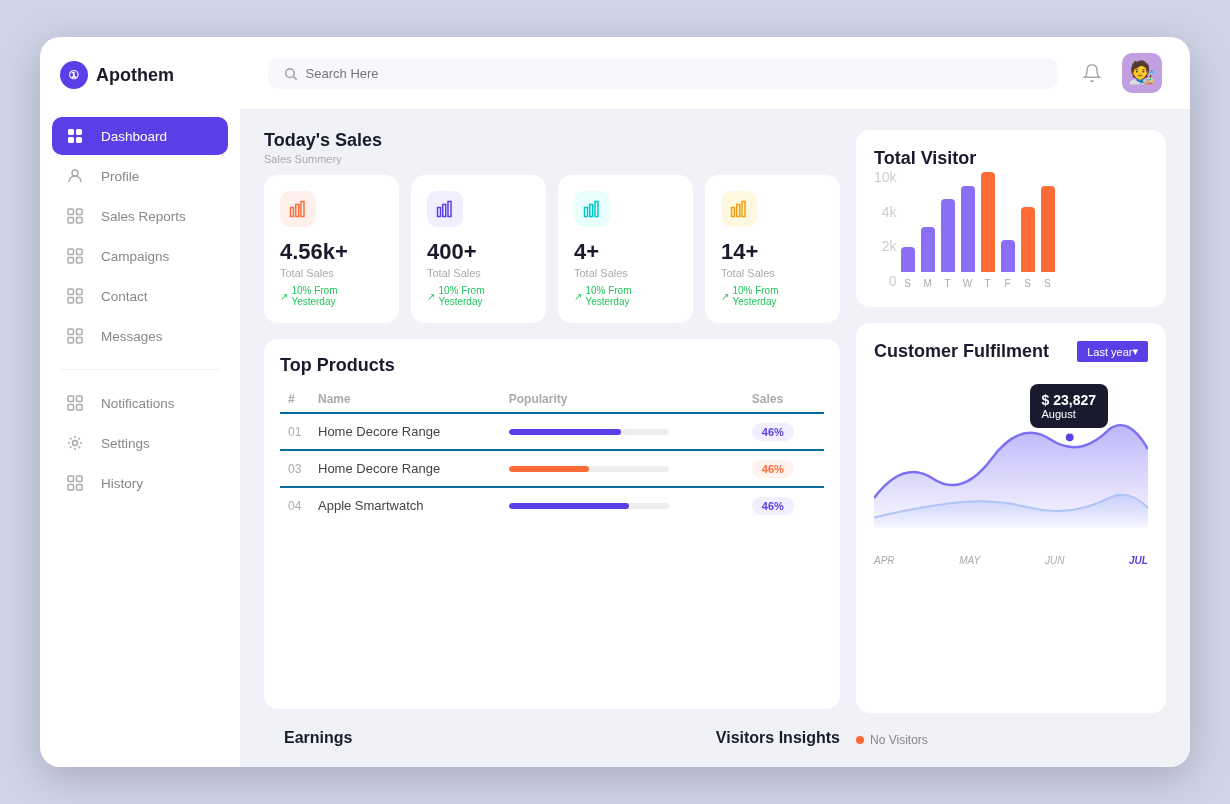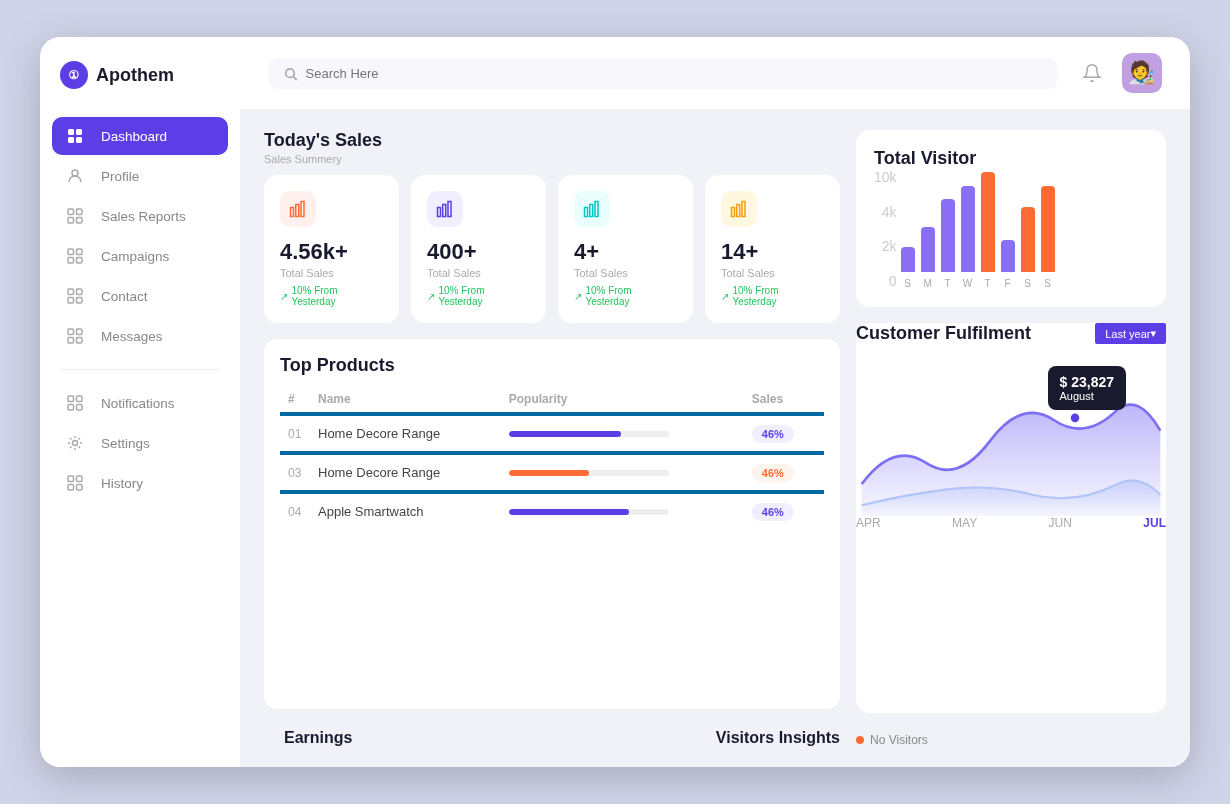--- a/index.html
+++ b/index.html
@@ -226,21 +226,21 @@
       text-align: left;
       font-size: 12px;
       color: #aaa;
       font-weight: 600;
       padding: 6px 8px;
     }
     .products-table td {
       padding: 10px 8px;
       font-size: 13px;
       color: #444;
-      border-top: 4px solid #0369a1;
+      border-top: 2px solid #0369a1;
     }
     .products-table td:first-child {
       color: #aaa;
       font-size: 12px;
       width: 30px;
     }
     .popularity-bar {
       height: 6px;
       border-radius: 3px;
       background: #eee;
@@ -313,20 +313,21 @@
       text-align: right;
       padding-right: 4px;
     }
     .chart-area {
       display: flex;
       gap: 0;
     }
     .customer-card {
       background: #fff;
       border-radius: 14px;
+      padding: 18px;
       flex: 1;
     }
     .customer-card-header {
       display: flex;
       align-items: center;
       justify-content: space-between;
       margin-bottom: 12px;
     }
     .last-year-badge {
       background: #5b3ee6;
@@ -343,23 +344,24 @@
       position: relative;
       height: 160px;
     }
     .line-chart-svg {
       width: 100%;
       height: 100%;
     }
     .chart-months {
       display: flex;
       justify-content: space-between;
-      font-size: 12px;
+      font-size: 10px;
       color: #aaa;
-      margin-top: 0;
+      margin-top: 21px;
+      font-style: italic;
     }
     .chart-month-active {
       color: #5b3ee6;
       font-weight: 700;
     }
     .tooltip-box {
       position: absolute;
       right: 40px;
       top: 10px;
       background: #1a1a2e;

